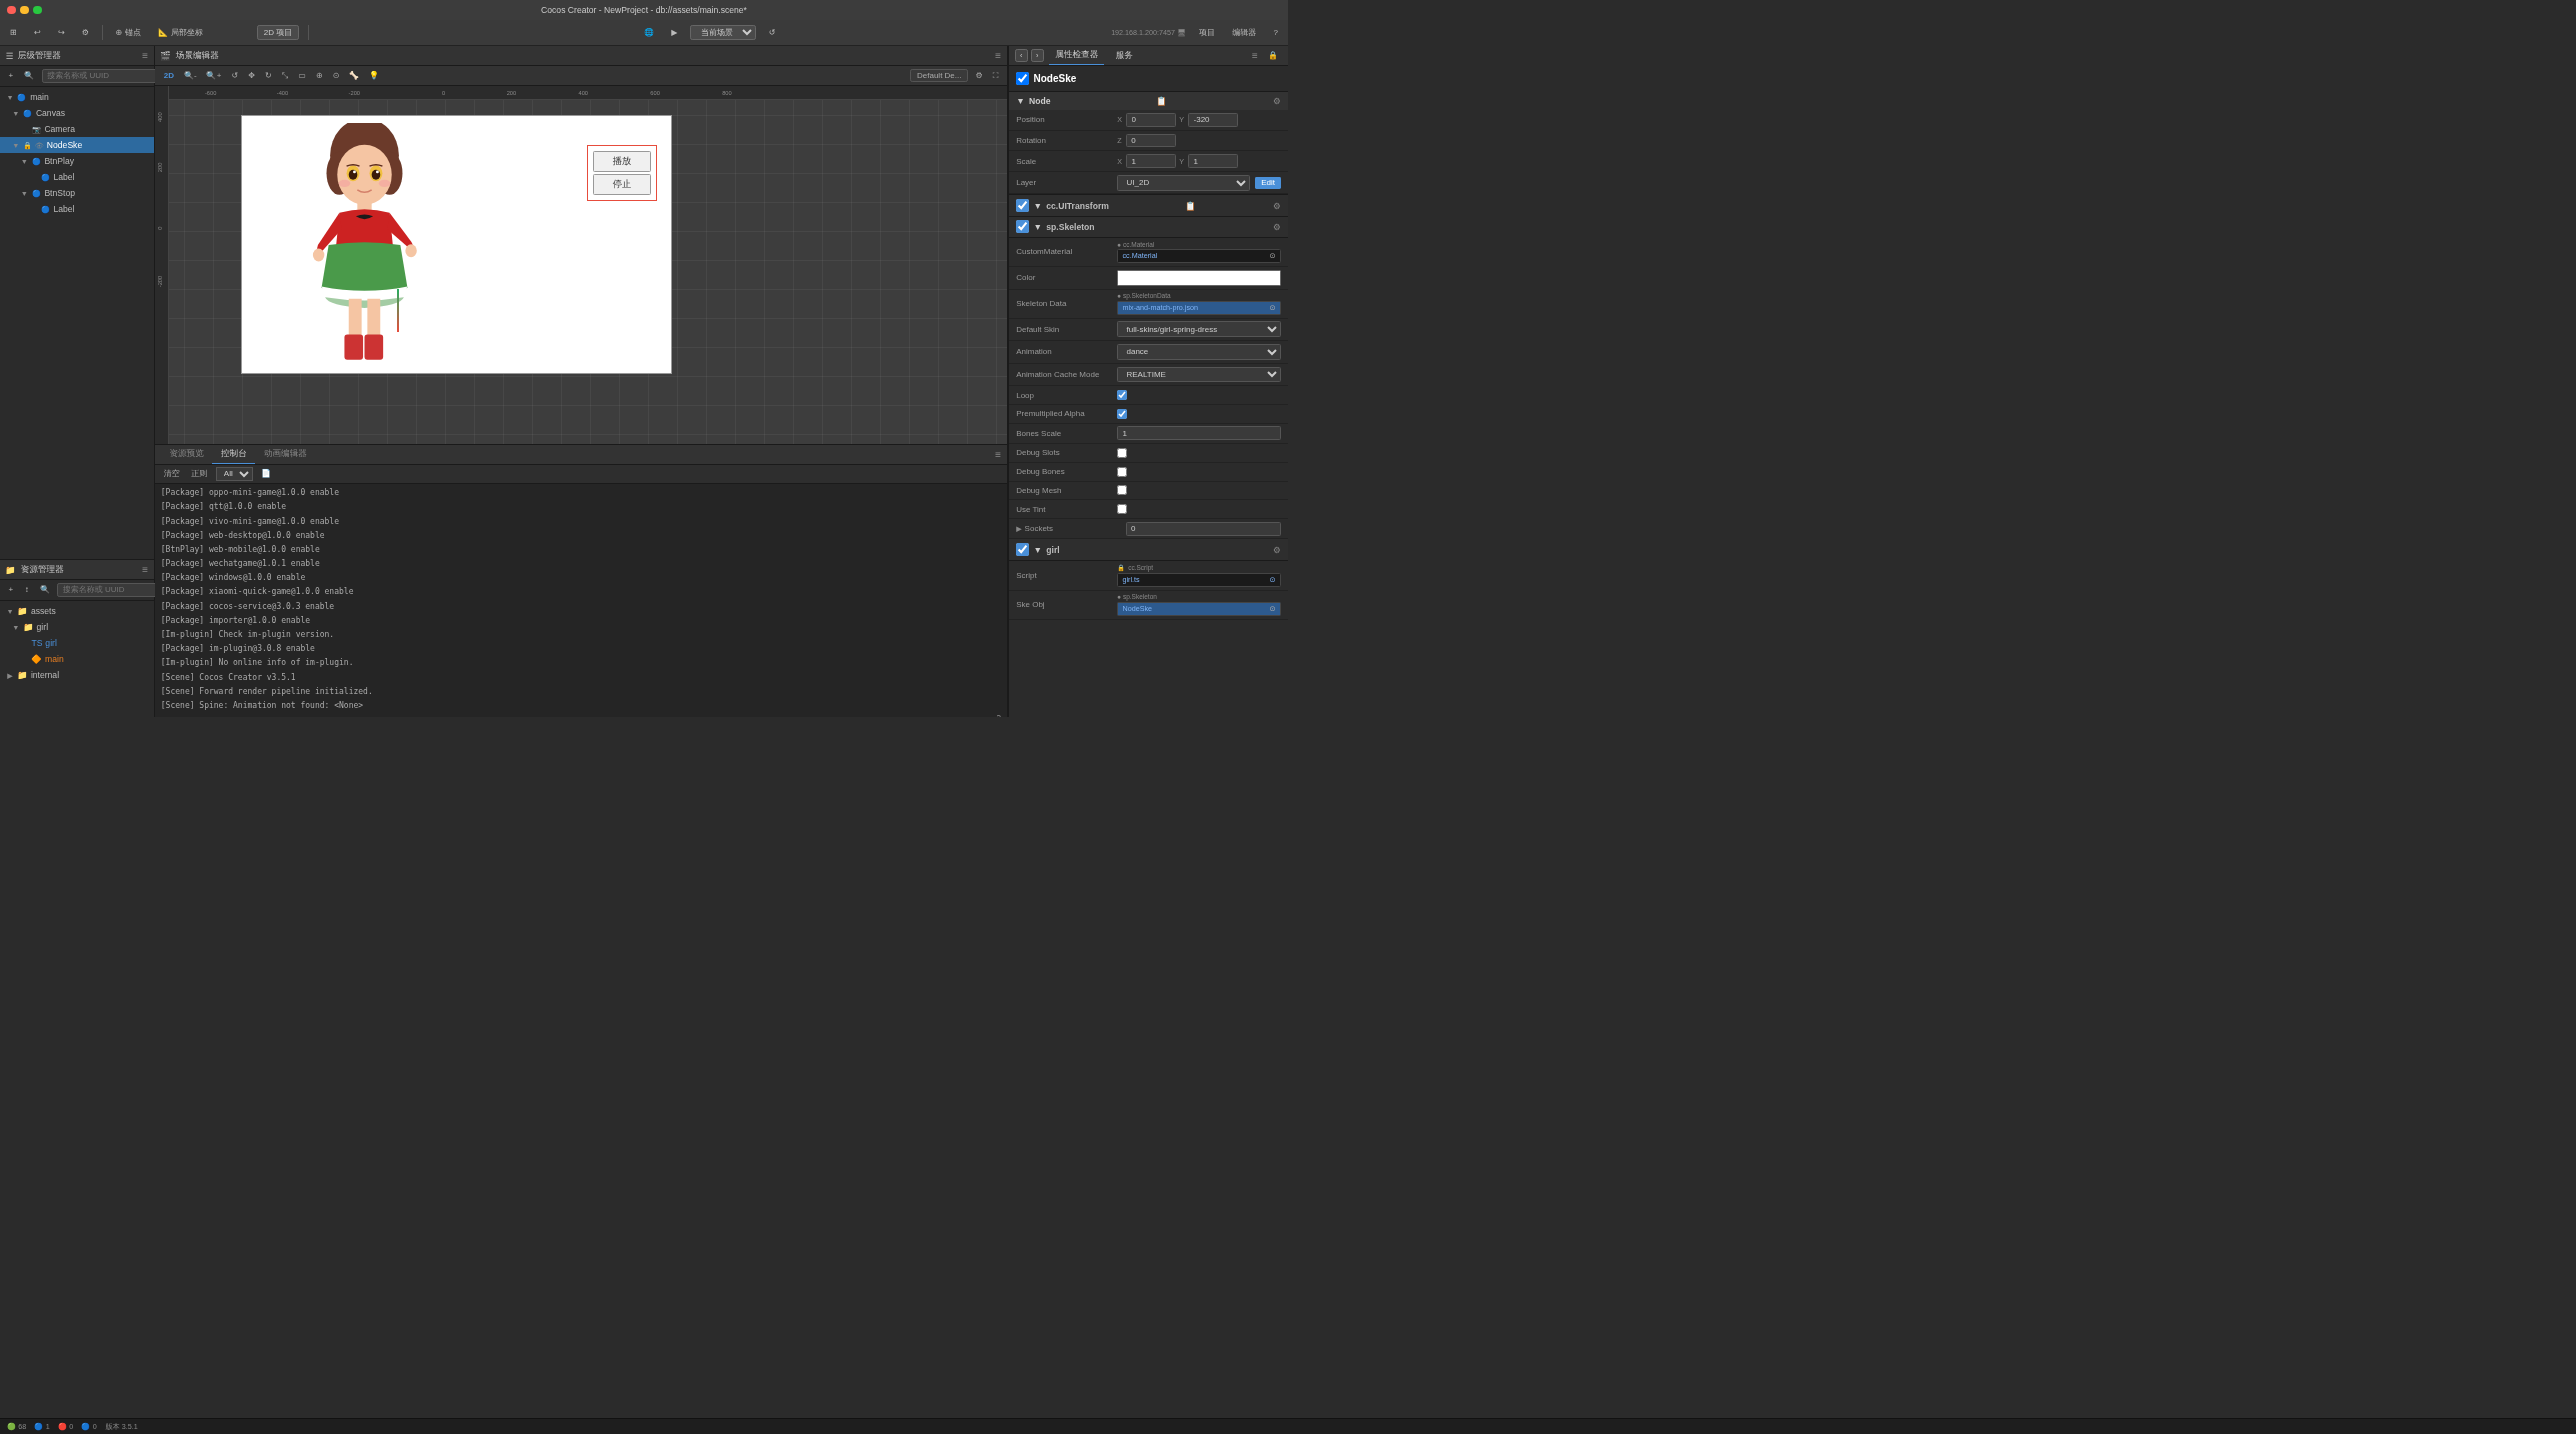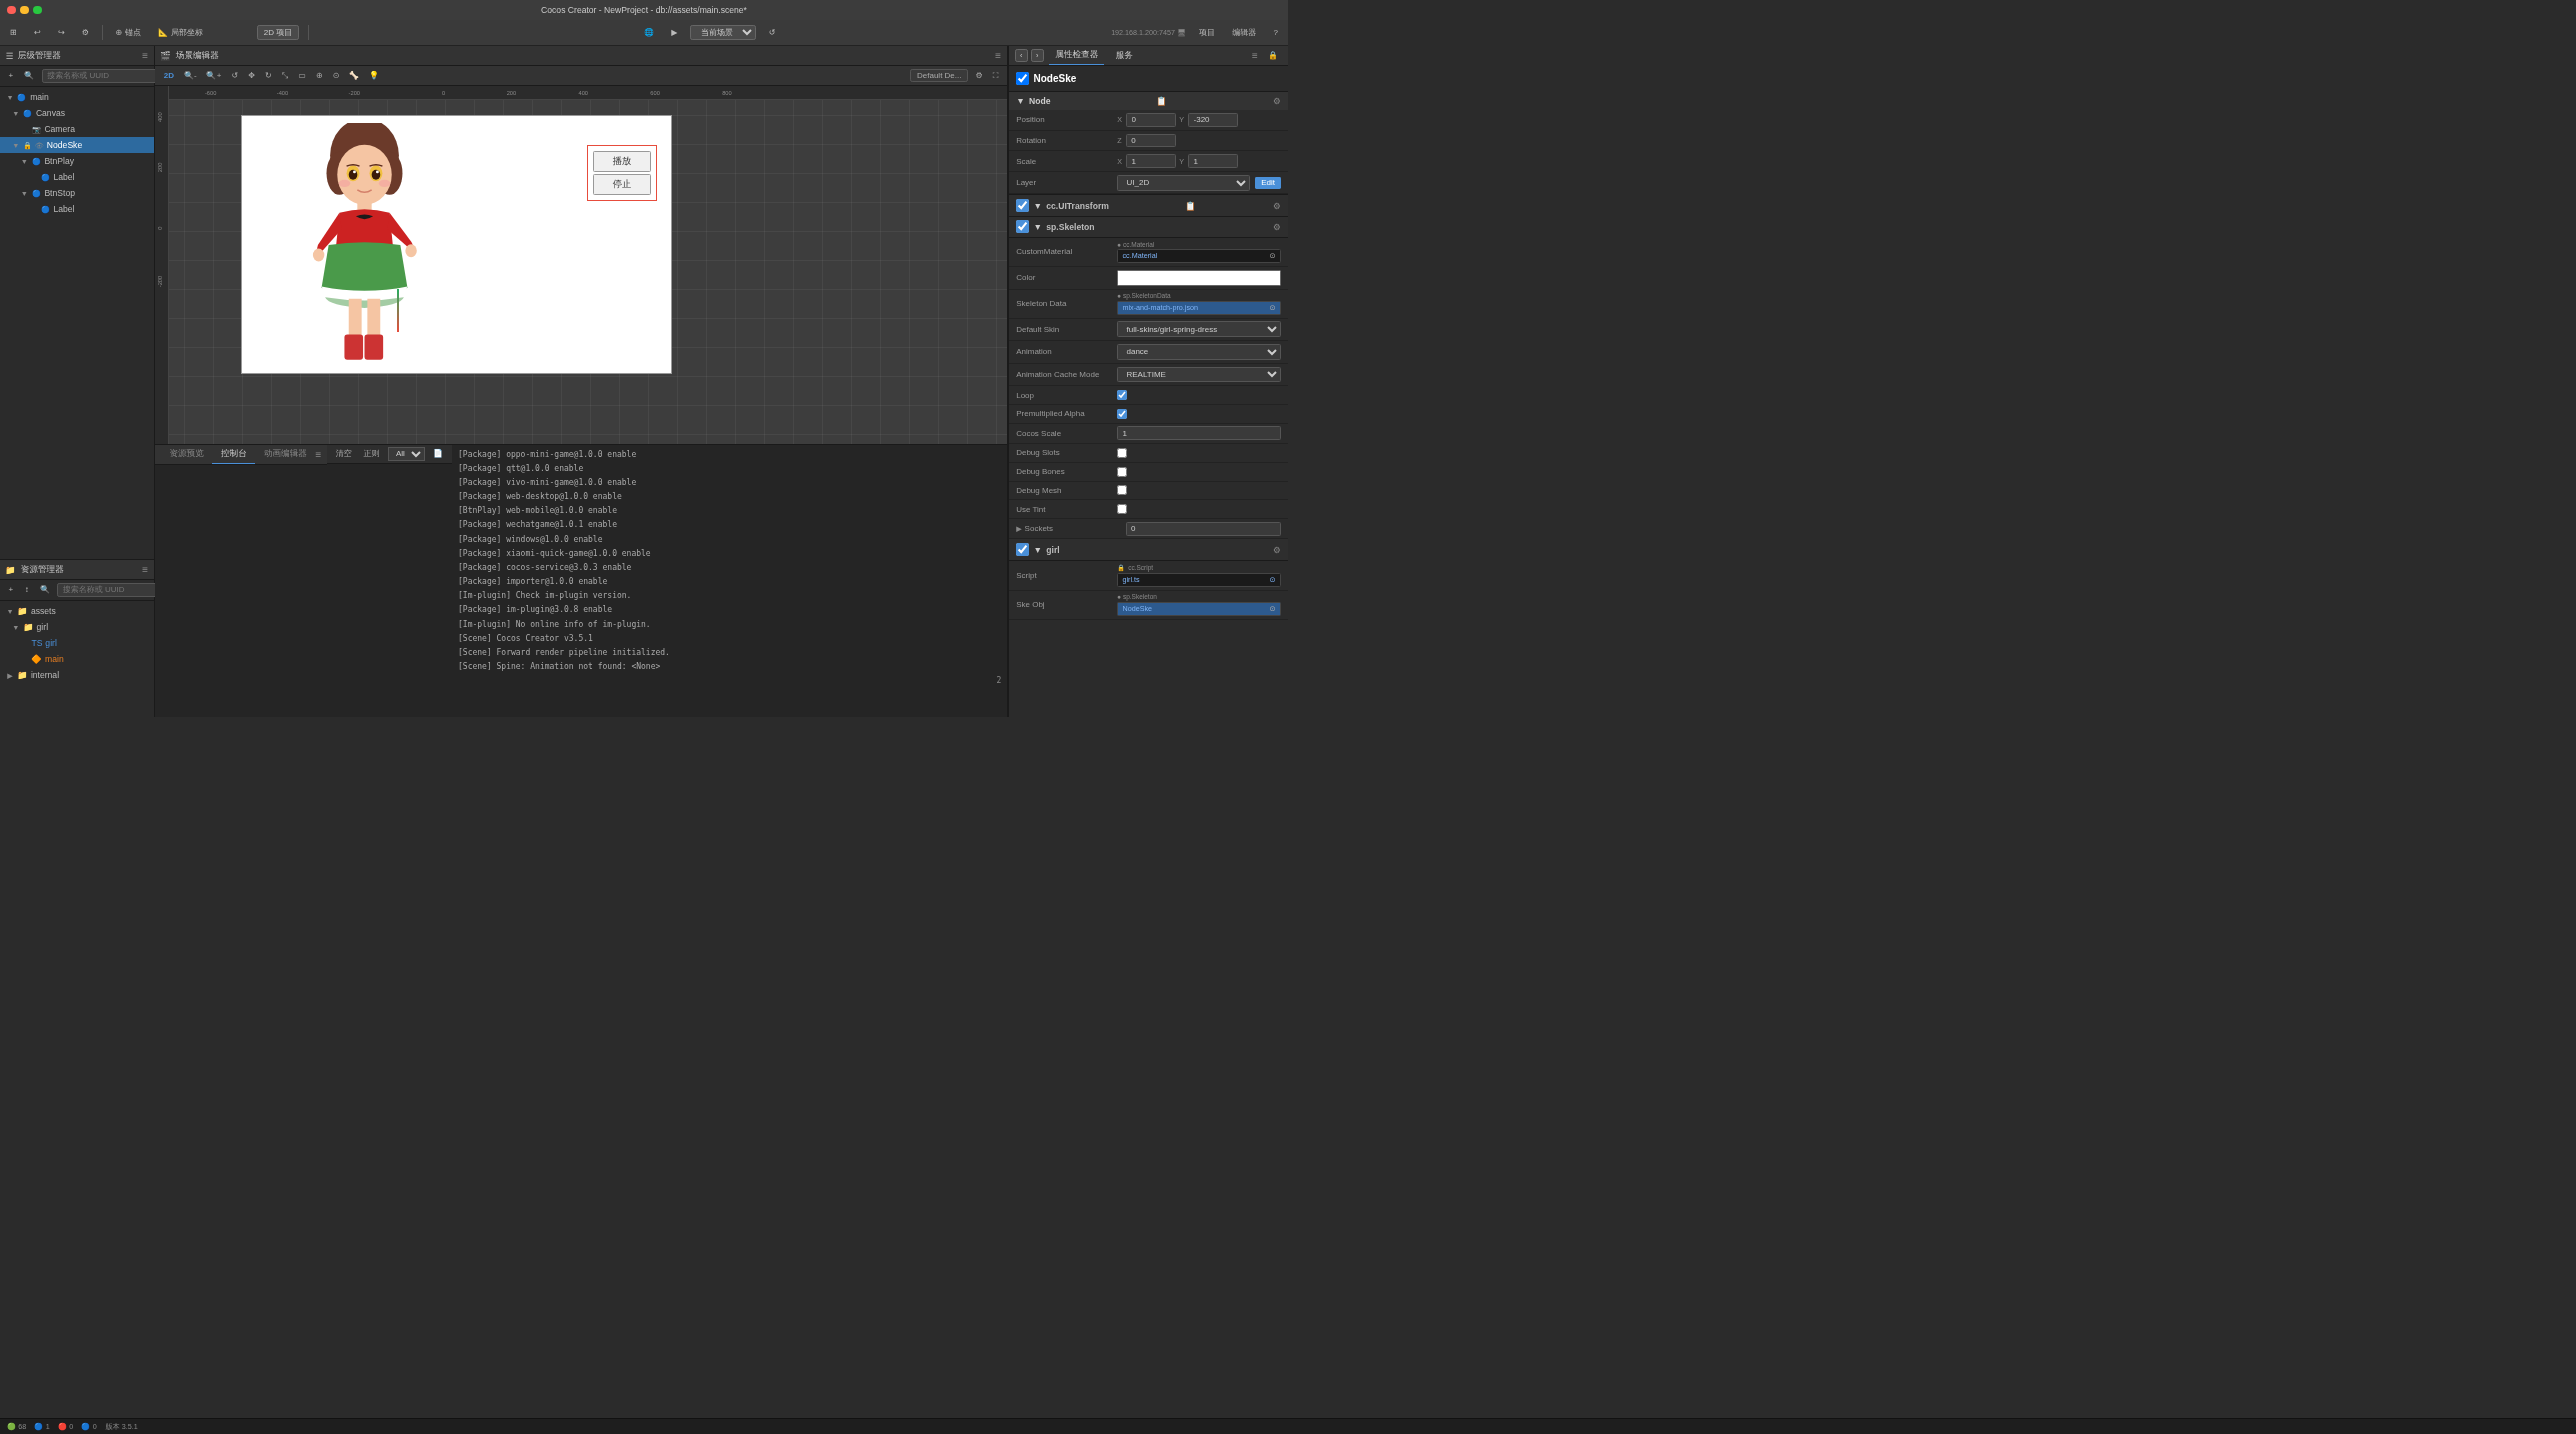--- a/index.html
+++ b/index.html
@@ -249,21 +249,21 @@
       color: #333;
       cursor: pointer;
     }
 
     
     .bottom-panel {
       height: 273px;
       background: #252525;
       border-top: 0.7px solid #1a1a1a;
       display: flex;
-      flex-direction: row;
+      flex-direction: column;
     }
     .bottom-tabs {
       height: 20px;
       background: #333;
       display: flex;
       align-items: center;
       padding: 0 5.8px;
       gap: 0;
       border-bottom: 0.7px solid #1a1a1a;
     }
@@ -1032,21 +1032,21 @@
       </div>
 
       <div class="prop-row">
         <div class="prop-label">Premultiplied Alpha</div>
         <div class="prop-value">
           <input type="checkbox" class="prop-checkbox" checked="" style="accent-color: rgb(74, 144, 217);">
         </div>
       </div>
 
       <div class="prop-row">
-        <div class="prop-label">Cocos Scale</div>
+        <div class="prop-label">Bones Scale</div>
         <div class="prop-value">
           <input class="prop-input-full" type="text" value="1" style="">
         </div>
       </div>
 
       <div class="prop-row">
         <div class="prop-label">Debug Slots</div>
         <div class="prop-value">
           <input type="checkbox" class="prop-checkbox" style="">
         </div>

